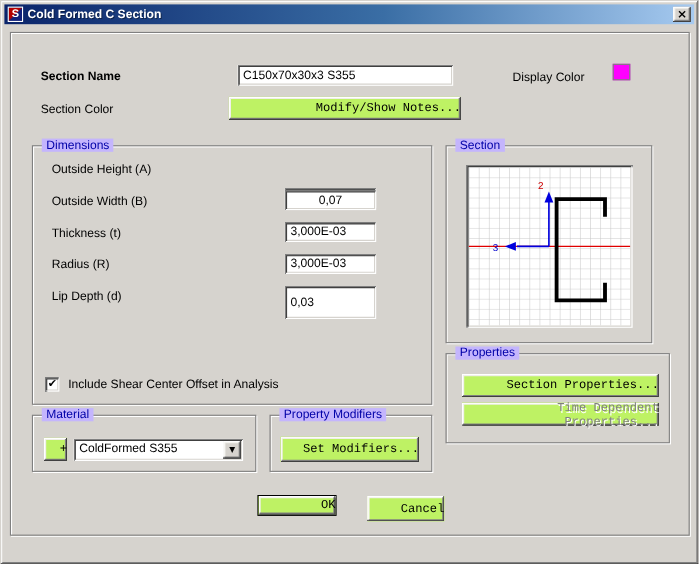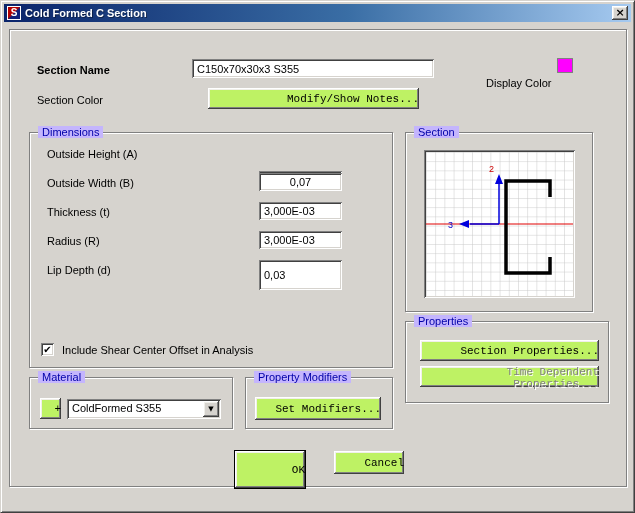--- a/index.html
+++ b/index.html
@@ -147,22 +147,22 @@
 
   <div class="titlebar">
     <div class="app-icon">S</div>
     <div class="title-text">Cold Formed C Section</div>
     <button class="close-btn">×</button>
   </div>
 
   <div class="frame"></div>
 
   <div class="lbl bold" style="left:36px; top:63px;">Section Name</div>
-  <input class="tb" style="left: 191px; top: 58px; width: 242px; height: 19px;" value="C150x70x30x3 S355">
-  <div class="lbl" style="left:485px; top:64px;margin-top:12px;">Display Color</div>
+  <input class="tb" style="left: 215px; top: 58px; width: 196px; height: 19px;" value="C150x70x30x3 S355">
+  <div class="lbl" style="left:465px; top:64px;">Display Color</div>
   <div class="color-swatch" style="left:556px; top:57px;"></div>
 
   <div class="lbl" style="left:36px; top:93px;">Section Color</div>
   <button class="btn" style="left:207px; top:87px; width:211px; height:21px;">Modify/Show Notes...</button>
 
   <div class="groupbox" style="left:28px; top:131px; width:364px; height:236px;">
     <div class="group-label">Dimensions</div>
   </div>
 
   <div class="lbl" style="left:46px; top:147px;">Outside Height (A)</div>
@@ -218,16 +218,16 @@
       <span class="combo-text">ColdFormed S355</span>
       <span class="combo-btn">▼</span>
     </div>
   </div>
 
   <div class="groupbox" style="left:244px; top:376px; width:148px; height:52px;">
     <div class="group-label">Property Modifiers</div>
     <button class="btn" style="left:9px; top:19px; width:126px; height:23px;">Set Modifiers...</button>
   </div>
 
-  <button class="btn default" style="left:234px; top:450px; width:70px; height:37px;">OK</button>
+  <button class="btn default" style="left:234px; top:450px; width:70px; height:17px;">OK</button>
   <button class="btn" style="left:333px; top:450px; width:70px; height:23px;">Cancel</button>
 
 </div>
 
 </body></html>

